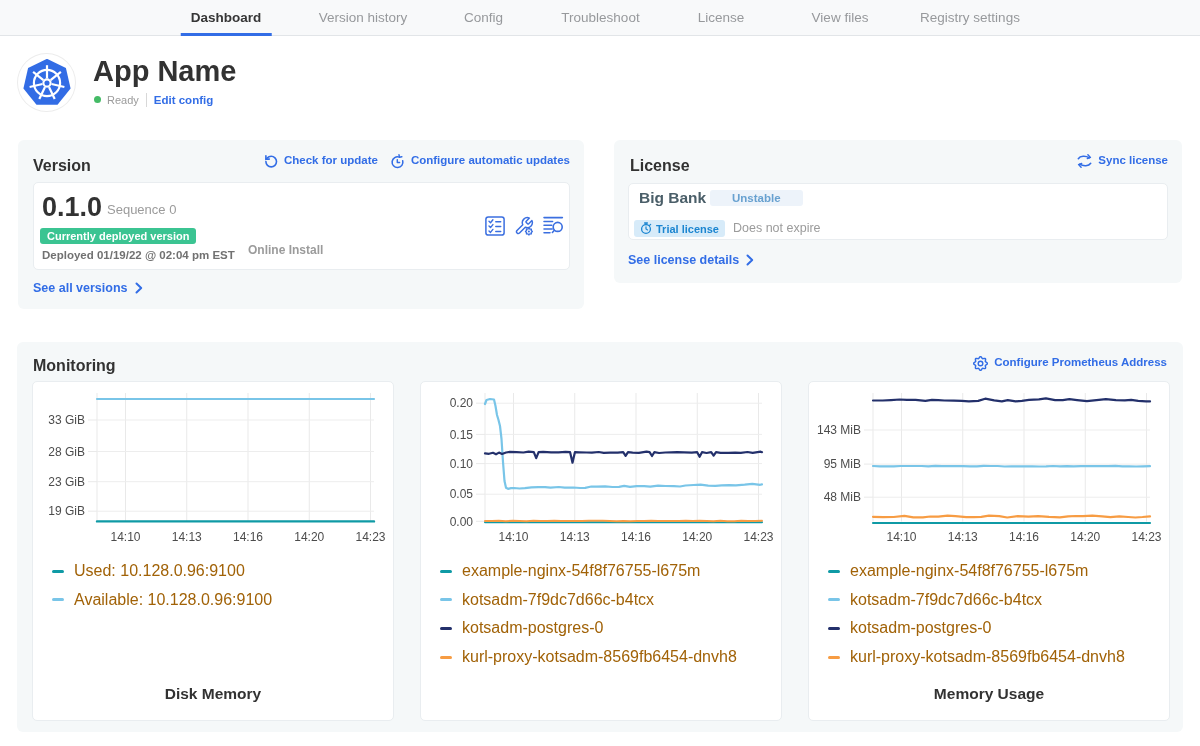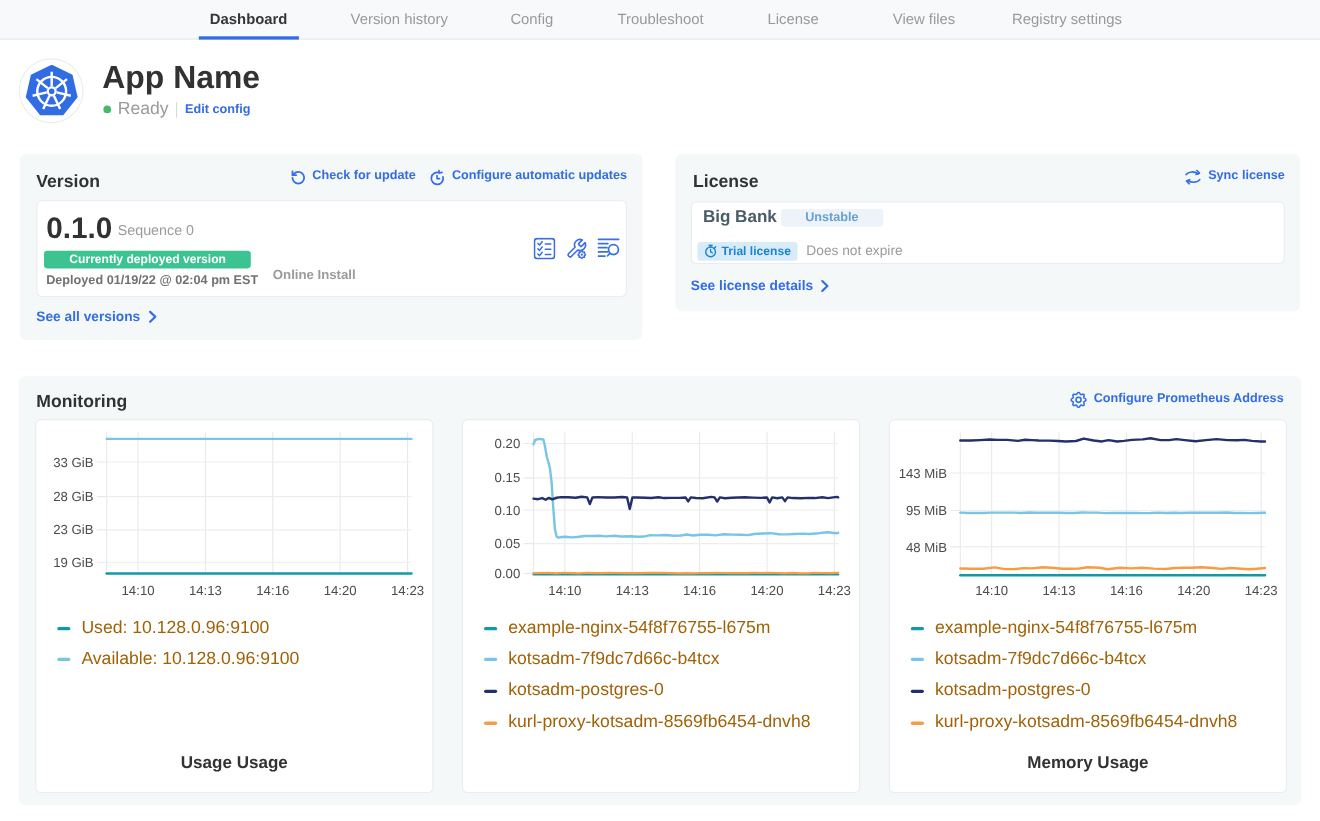--- a/index.html
+++ b/index.html
@@ -6,33 +6,33 @@
 .nav { position:absolute; top:0; left:0; width:1200px; height:36px;
   background:#f8f9fa; border-bottom:1px solid #e2e5e8; }
 .tab { position:absolute; top:0; height:36px; line-height:35px; transform:translateX(-50%);
   padding:0 10px; font-size:13.5px; color:#97999c; }
 .tab.active { color:#363636; font-weight:bold; border-bottom:3px solid #326de6; }
 .appicon { position:absolute; left:18px; top:54px; width:57px; height:57px; background:#fff;
   border-radius:50%; box-shadow:0 0 0 1px #ececec; display:flex; align-items:center; justify-content:center; }
 .appname { position:absolute; left:93px; top:56px; font-size:29px; font-weight:bold; color:#323232; line-height:30px; }
 .statusrow { position:absolute; left:94px; top:92px; display:flex; align-items:center; height:15px; }
 .dot { width:7px; height:7px; border-radius:50%; background:#44bb66; margin-right:6px; }
-.ready { font-size:16px; color:#9b9b9b; }
+.ready { font-size:11px; color:#9b9b9b; }
 .sep { width:1px; height:14px; background:#d8d8d8; margin:0 7px; }
 .blink { color:#326de6; font-weight:bold; font-size:11.5px; }
 .editcfg { font-size:11.5px; }
 .card { position:absolute; background:#f5f8f9; border-radius:6px; }
 .cardtitle { position:absolute; left:15px; top:17px; font-size:16px; font-weight:bold; color:#323232; }
 .hlinks { position:absolute; right:14px; top:14px; display:flex; align-items:center; }
 .hlink { display:flex; }
 .hlink svg { margin-right:6px; }
 .inner { position:absolute; background:#fff; border:1px solid #e9edf0; border-radius:5px; }
 .vnum { position:absolute; left:8px; top:10px; font-size:27px; font-weight:bold; color:#323232; line-height:29px; }
 .seq { position:absolute; left:73px; top:19px; font-size:13px; color:#9b9b9b; }
-.greenbadge { position:absolute; left:6px; top:45px; height:16px; line-height:16px; padding:0 23px;
+.greenbadge { position:absolute; left:6px; top:45px; height:16px; line-height:16px; padding:0 7px;
   background:#3bc492; color:#fff; font-size:11px; font-weight:bold; border-radius:3px; }
 .deployed { position:absolute; left:8px; top:66px; font-size:11.5px; font-weight:bold; color:#717171; }
 .oninstall { position:absolute; left:214px; top:36px; font-size:12px; font-weight:bold; color:#9b9b9b;margin-top:24px; }
 .vicons { position:absolute; left:451px; top:33px; display:flex; }
 .vicons svg { margin-right:9px; }
 .seeall { position:absolute; left:15px; top:141px; display:flex; align-items:center; }
 .seeall span, .seedet span { font-size:12.5px; font-weight:bold; color:#326de6; margin-right:7px; }
 .bigbank { position:absolute; left:10px; top:5px; font-size:15.5px; font-weight:bold; color:#4a5e68; line-height:17px; }
 .unstable { position:absolute; left:81px; top:6px; height:16px; line-height:16px; padding:0 22px;
   background:#edf3fa; color:#68a1d0; font-size:11.5px; font-weight:bold; border-radius:3px; }
@@ -211,21 +211,21 @@
     <div class="lgwrap">
         <div class="lgrow">
           <span class="dash" style="background:#0f9aa5"></span>
           <span class="lgtxt">Used: 10.128.0.96:9100</span>
         </div>
         <div class="lgrow">
           <span class="dash" style="background:#79c5e8"></span>
           <span class="lgtxt">Available: 10.128.0.96:9100</span>
         </div>
       </div>
-    <div class="ctitle">Usage Usage</div>
+    <div class="ctitle">Disk Memory</div>
   </div>
   <div class="chartcard" style="left:403px">
     <svg width="362" height="170" viewBox="0 0 362 170" font-family="Liberation Sans, sans-serif">
         <line x1="64" y1="11" x2="64" y2="139.6" stroke="#e9e9e9" stroke-width="1"></line>
         <line x1="92.5" y1="11" x2="92.5" y2="139.6" stroke="#e9e9e9" stroke-width="1"></line>
         <line x1="153.75" y1="11" x2="153.75" y2="139.6" stroke="#e9e9e9" stroke-width="1"></line>
         <line x1="215" y1="11" x2="215" y2="139.6" stroke="#e9e9e9" stroke-width="1"></line>
         <line x1="276.25" y1="11" x2="276.25" y2="139.6" stroke="#e9e9e9" stroke-width="1"></line>
         <line x1="337.5" y1="11" x2="337.5" y2="139.6" stroke="#e9e9e9" stroke-width="1"></line>
         <line x1="64" y1="21.2" x2="341" y2="21.2" stroke="#ededed" stroke-width="1"></line>

